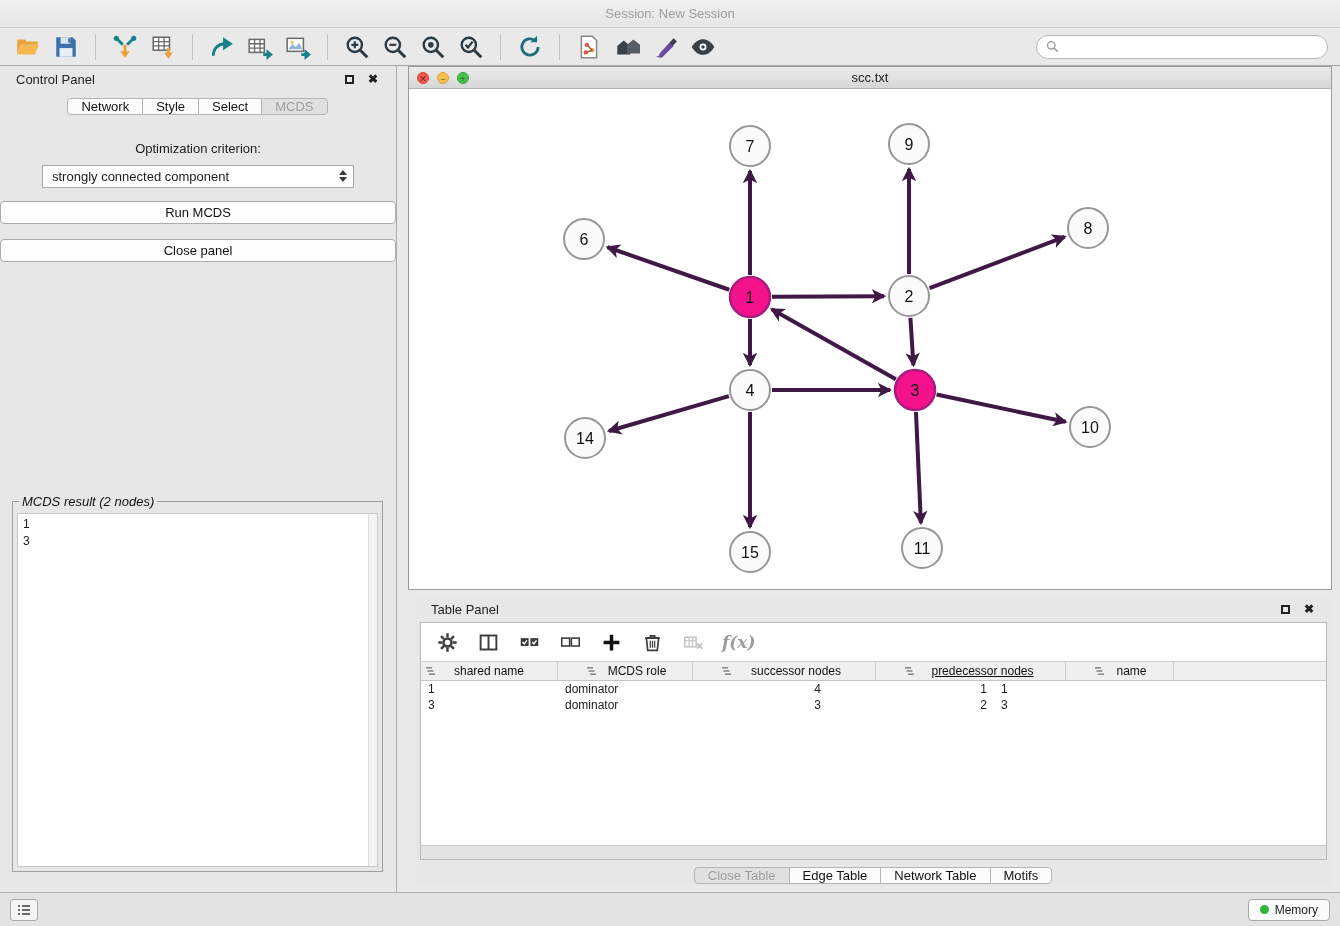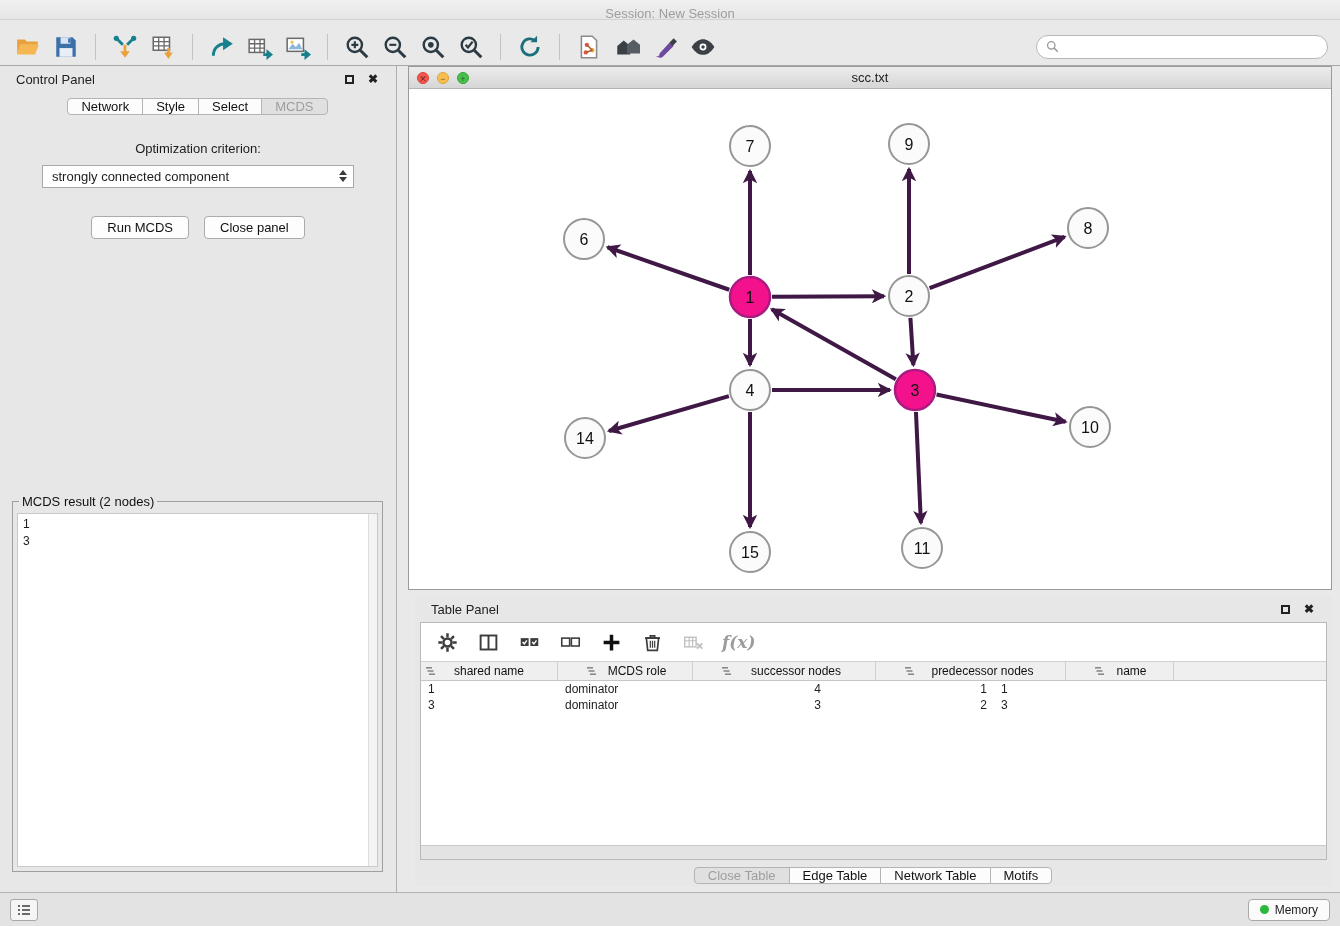--- a/index.html
+++ b/index.html
@@ -1,21 +1,21 @@
 <!DOCTYPE html>
 <html><head>
 <meta charset="utf-8">
 <style>
   * { margin:0; padding:0; box-sizing:border-box; }
   html,body { background:#777; }
   #app { position:relative; width:1340px; height:926px; background:#e9e9e9; overflow:hidden;
          font-family:"Liberation Sans",sans-serif; font-size:13px; color:#1c1c1c; }
 
   
-  #titlebar { position:absolute; top:0; left:0; right:0; height:20px;
+  #titlebar { position:absolute; top:0; left:0; right:0; height:28px;
     background:linear-gradient(#f0f0f0,#e6e6e6); border-bottom:1px solid #d2d2d2;
     text-align:center; line-height:28px; color:#9d9d9d; font-size:13px; }
 
   
   #toolbar { position:absolute; top:28px; left:0; right:0; height:38px; background:#e9e9e9;
     border-bottom:1px solid #a8a8a8; display:flex; align-items:center; padding:0 12px; gap:6px; }
   .tb-icon { width:32px; height:30px; display:flex; align-items:center; justify-content:center; cursor:default; }
   .tb-icon svg { width:26px; height:26px; }
   .tb-sep { width:1px; height:26px; background:#c3c3c3; margin:0 7px; }
   #search-box { margin-left:auto; width:292px; height:24px; background:#fff; border:1px solid #b7b7b7;
@@ -36,25 +36,25 @@
   .seg-tab:first-child { border-radius:4px 0 0 4px; }
   .seg-tab:last-child { border-radius:0 4px 4px 0; }
   .seg-tab.active { background:#e0e0e0; color:#9e9e9e; }
   #opt-label { text-align:center; margin-top:26px; font-size:13px; }
   #criterion-select { position:relative; margin:9px auto 0 auto; width:312px; height:23px; background:#fff;
     border:1px solid #a9a9a9; border-radius:0; display:flex; align-items:center; padding:0 22px 0 9px; font-size:13px; }
   .stepper { position:absolute; right:6px; top:4px; display:flex; flex-direction:column; gap:2px; }
   .stepper i { display:block; width:0; height:0; border-left:4px solid transparent; border-right:4px solid transparent; }
   .stepper .up   { border-bottom:5px solid #3a3a3a; }
   .stepper .down { border-top:5px solid #3a3a3a; }
-  #cp-buttons { display:flex; justify-content:center; gap:15px; margin-top:28px; }
+  #cp-buttons { display:flex; justify-content:center; gap:15px; margin-top:13px;flex-direction:column; }
   .btn { background:#fdfdfd; border:1px solid #ababab; border-radius:4px; padding:3px 15px; font-size:13px; color:#111; }
   #result-fieldset { position:absolute; left:12px; top:428px; width:371px; height:378px;
     border:1px solid #9f9f9f; padding:4px; background:#e7e7e7; }
-  #result-fieldset legend { font-size:13px; color:#111; padding:0 3px; margin-left:2px; }
+  #result-fieldset legend { font-size:13px; color:#111; padding:0 3px; margin-left:2px;font-style:italic; }
   #result-box { position:relative; width:100%; height:100%; background:#fff; border:1px solid #c9c9c9;
     font-size:12px; padding:2px 5px; line-height:17px; overflow:hidden; }
   #result-scroll { position:absolute; top:0; right:0; width:9px; height:100%; background:#f4f4f4; border-left:1px solid #ddd; }
 
   
   #network-window { position:absolute; left:408px; top:66px; width:924px; height:524px;
     border:1px solid #9a9a9a; background:#fff; }
   #net-titlebar { height:22px; background:linear-gradient(#ececec,#d6d6d6); border-bottom:1px solid #b3b3b3;
     position:relative; text-align:center; line-height:22px; font-size:13px; color:#222; }
   .lights { position:absolute; left:8px; top:5px; display:flex; gap:8px; }
@@ -428,21 +428,21 @@
             <span>MCDS role</span>
           </div>
           <div class="th" style="width: 159px;">
             <svg class="colicon" width="9" height="9" viewBox="0 0 9 9">
               <rect y="0" width="6" height="1.6" fill="#8a8a8a"></rect>
               <rect x="1.5" y="3.2" width="6" height="1.6" fill="#8a8a8a"></rect>
               <rect x="3" y="6.4" width="6" height="1.6" fill="#8a8a8a"></rect>
             </svg>
             <span>successor nodes</span>
           </div>
-          <div class="th" style="width: 166px;">
+          <div class="th" style="width: 166px; text-decoration: underline;">
             <svg class="colicon" width="9" height="9" viewBox="0 0 9 9">
               <rect y="0" width="6" height="1.6" fill="#8a8a8a"></rect>
               <rect x="1.5" y="3.2" width="6" height="1.6" fill="#8a8a8a"></rect>
               <rect x="3" y="6.4" width="6" height="1.6" fill="#8a8a8a"></rect>
             </svg>
             <span>predecessor nodes</span>
           </div>
           <div class="th" style="width: 84px;">
             <svg class="colicon" width="9" height="9" viewBox="0 0 9 9">
               <rect y="0" width="6" height="1.6" fill="#8a8a8a"></rect>

